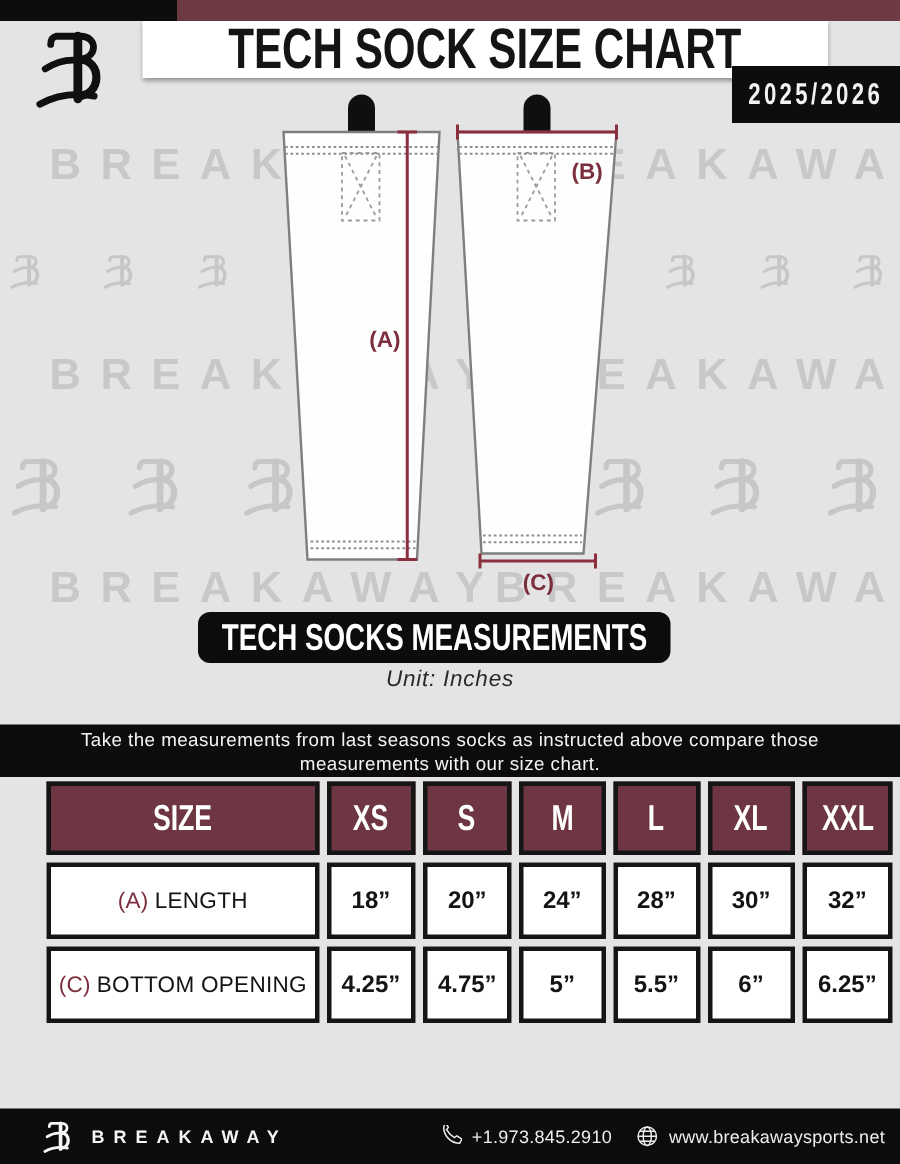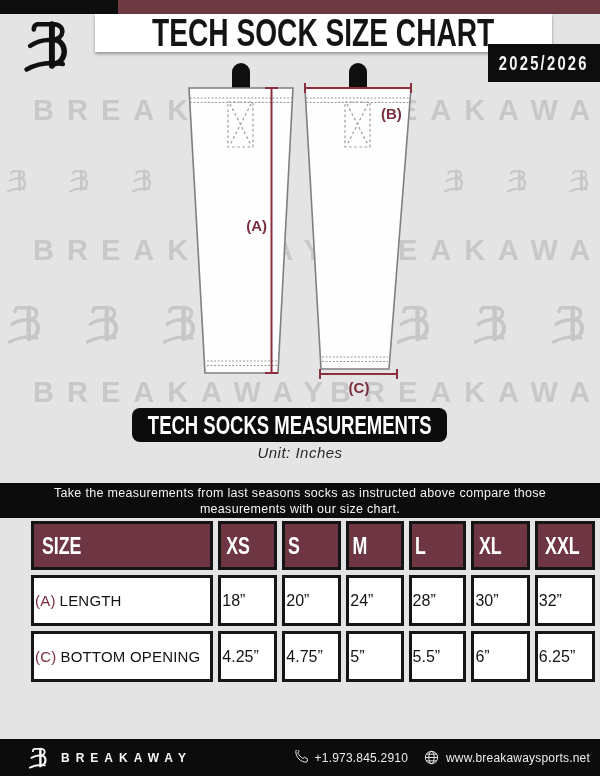--- a/index.html
+++ b/index.html
@@ -28,27 +28,27 @@
   .meas-banner{position:absolute;left:132px;top:408px;width:315px;height:34px;background:#0c0c0c;
                border-radius:8px;display:flex;align-items:center;justify-content:center;}
   .meas-banner .cond{font-size:25px;color:#ffffff;}
   .unit-line{position:absolute;left:0;top:444px;width:600px;text-align:center;
              font-style:italic;font-size:15px;font-weight:400;color:#2a2a2a;letter-spacing:.5px;}
   .instruction-bar{position:absolute;left:0;top:470px;width:600px;height:35px;background:#0c0c0c;
                    display:flex;flex-direction:column;align-items:center;justify-content:center;margin-top:13px;}
   .instruction-bar span{color:#f4f4f4;font-size:12.5px;line-height:16px;letter-spacing:.3px;}
   
   .size-table{position:absolute;left:26px;top:516px;border-collapse:separate;border-spacing:5px;}
-  .size-table td{border:3px solid #151515;text-align:left;vertical-align:middle;background:#ffffff;margin-top:36px;}
+  .size-table td{border:3px solid #151515;text-align:center;vertical-align:middle;background:#ffffff;margin-top:36px;}
   .size-table .hdr{background:#6d3642;color:#ffffff;height:41px;}
   .size-table .hdr .cond{font-size:24px;}
   .size-table .body-row td{height:43px;}
   .lbl{font-weight:400;font-size:15px;color:#141414;letter-spacing:.2px;}
   .lbl .pfx{color:#7b2e3d;margin-right:4px;}
-  .val{font-weight:400;font-size:16px;color:#141414;}
+  .val{font-weight:700;font-size:16px;color:#141414;}
   .c-size{width:186px;} .c-val{width:53px;}
   
   .footer{position:absolute;left:0;bottom:0;width:600px;height:37px;background:#0c0c0c;
           display:flex;align-items:center;padding:0 10px;box-sizing:border-box;}
   .brand-wrap{display:flex;align-items:center;gap:9px;margin-left:18px;}
   .brand-name{color:#f5f5f5;font-weight:700;font-size:12px;letter-spacing:6px;}
   .contacts{display:flex;align-items:center;gap:16px;margin-left:auto;}
   .contact{display:flex;align-items:center;gap:7px;color:#ededed;font-size:12px;letter-spacing:.2px;}
   .contact svg{flex:none;}
 </style>

